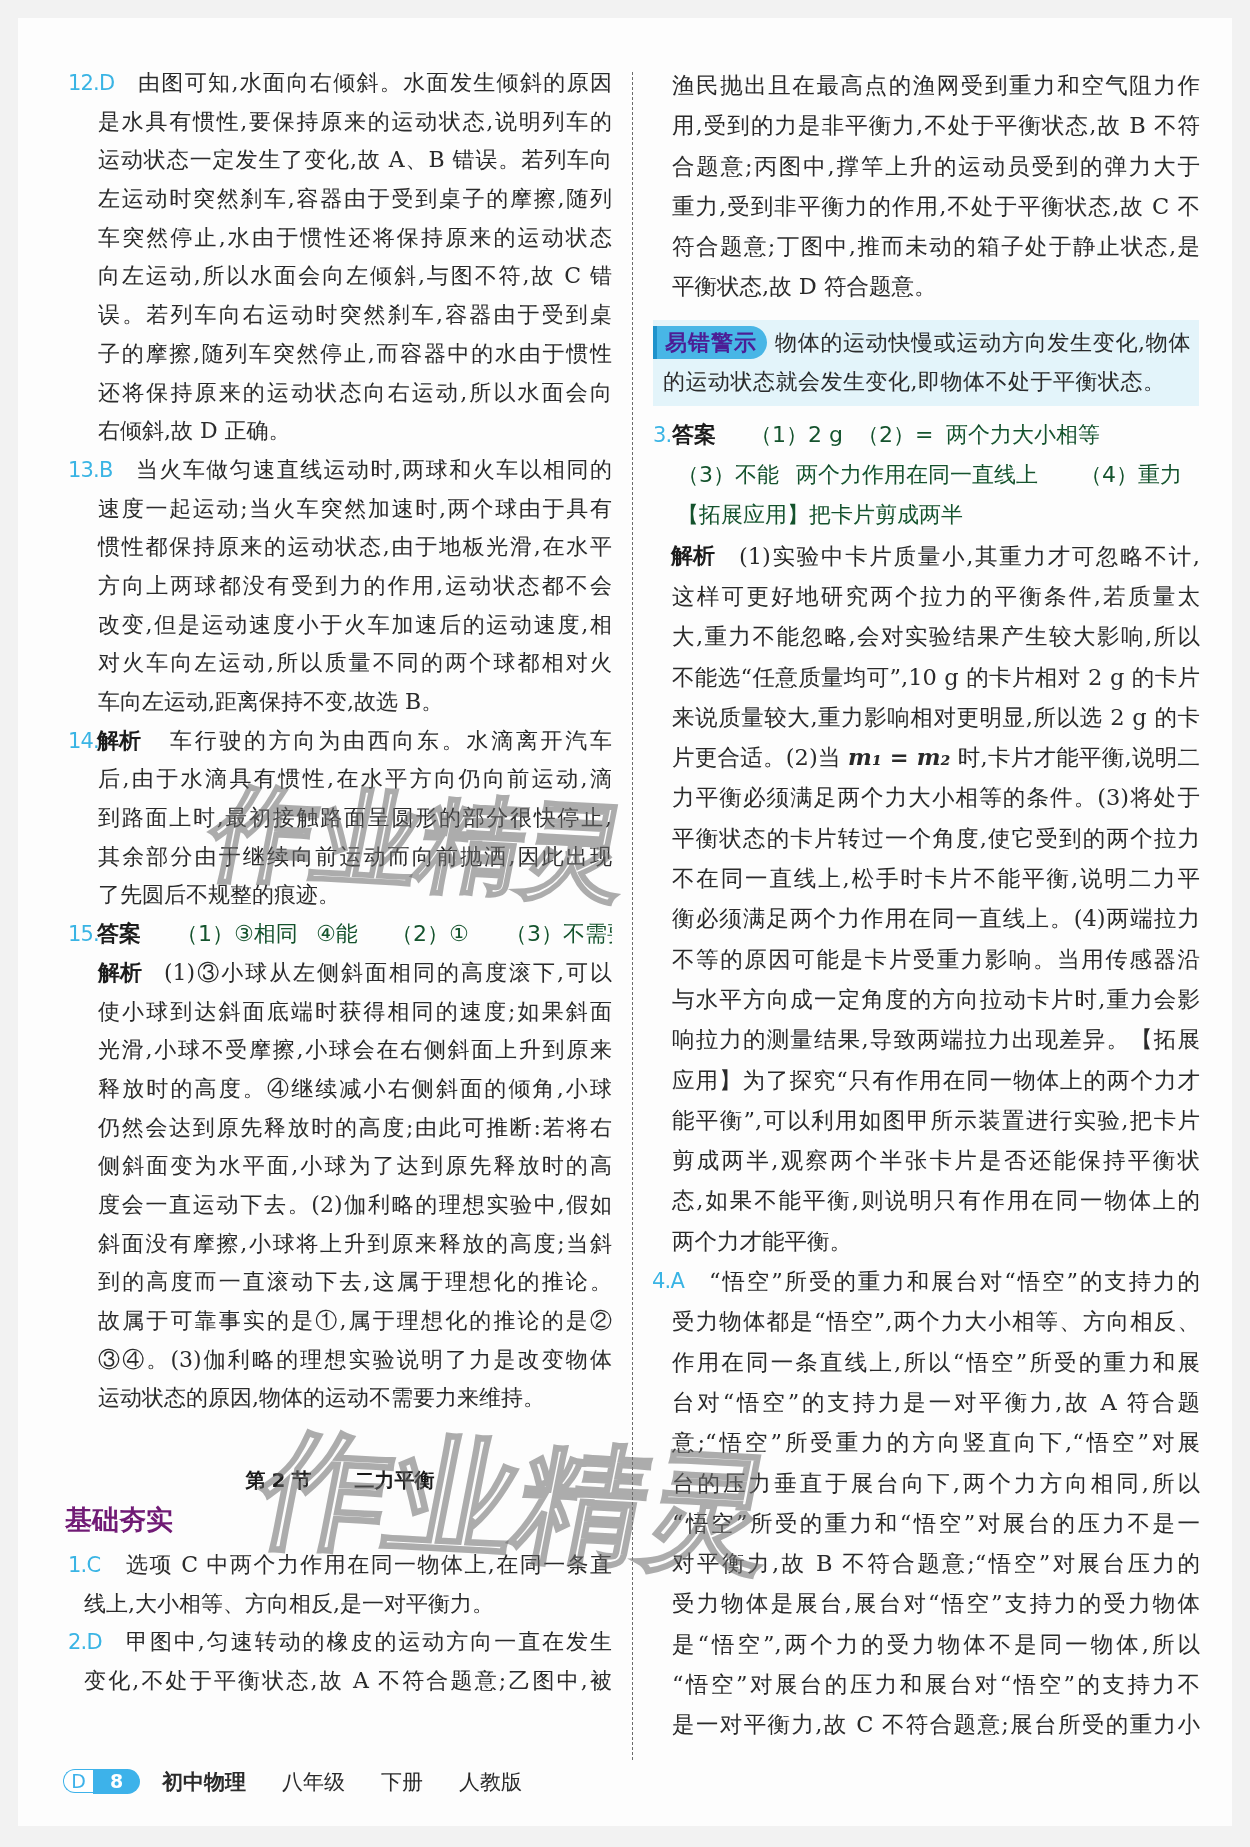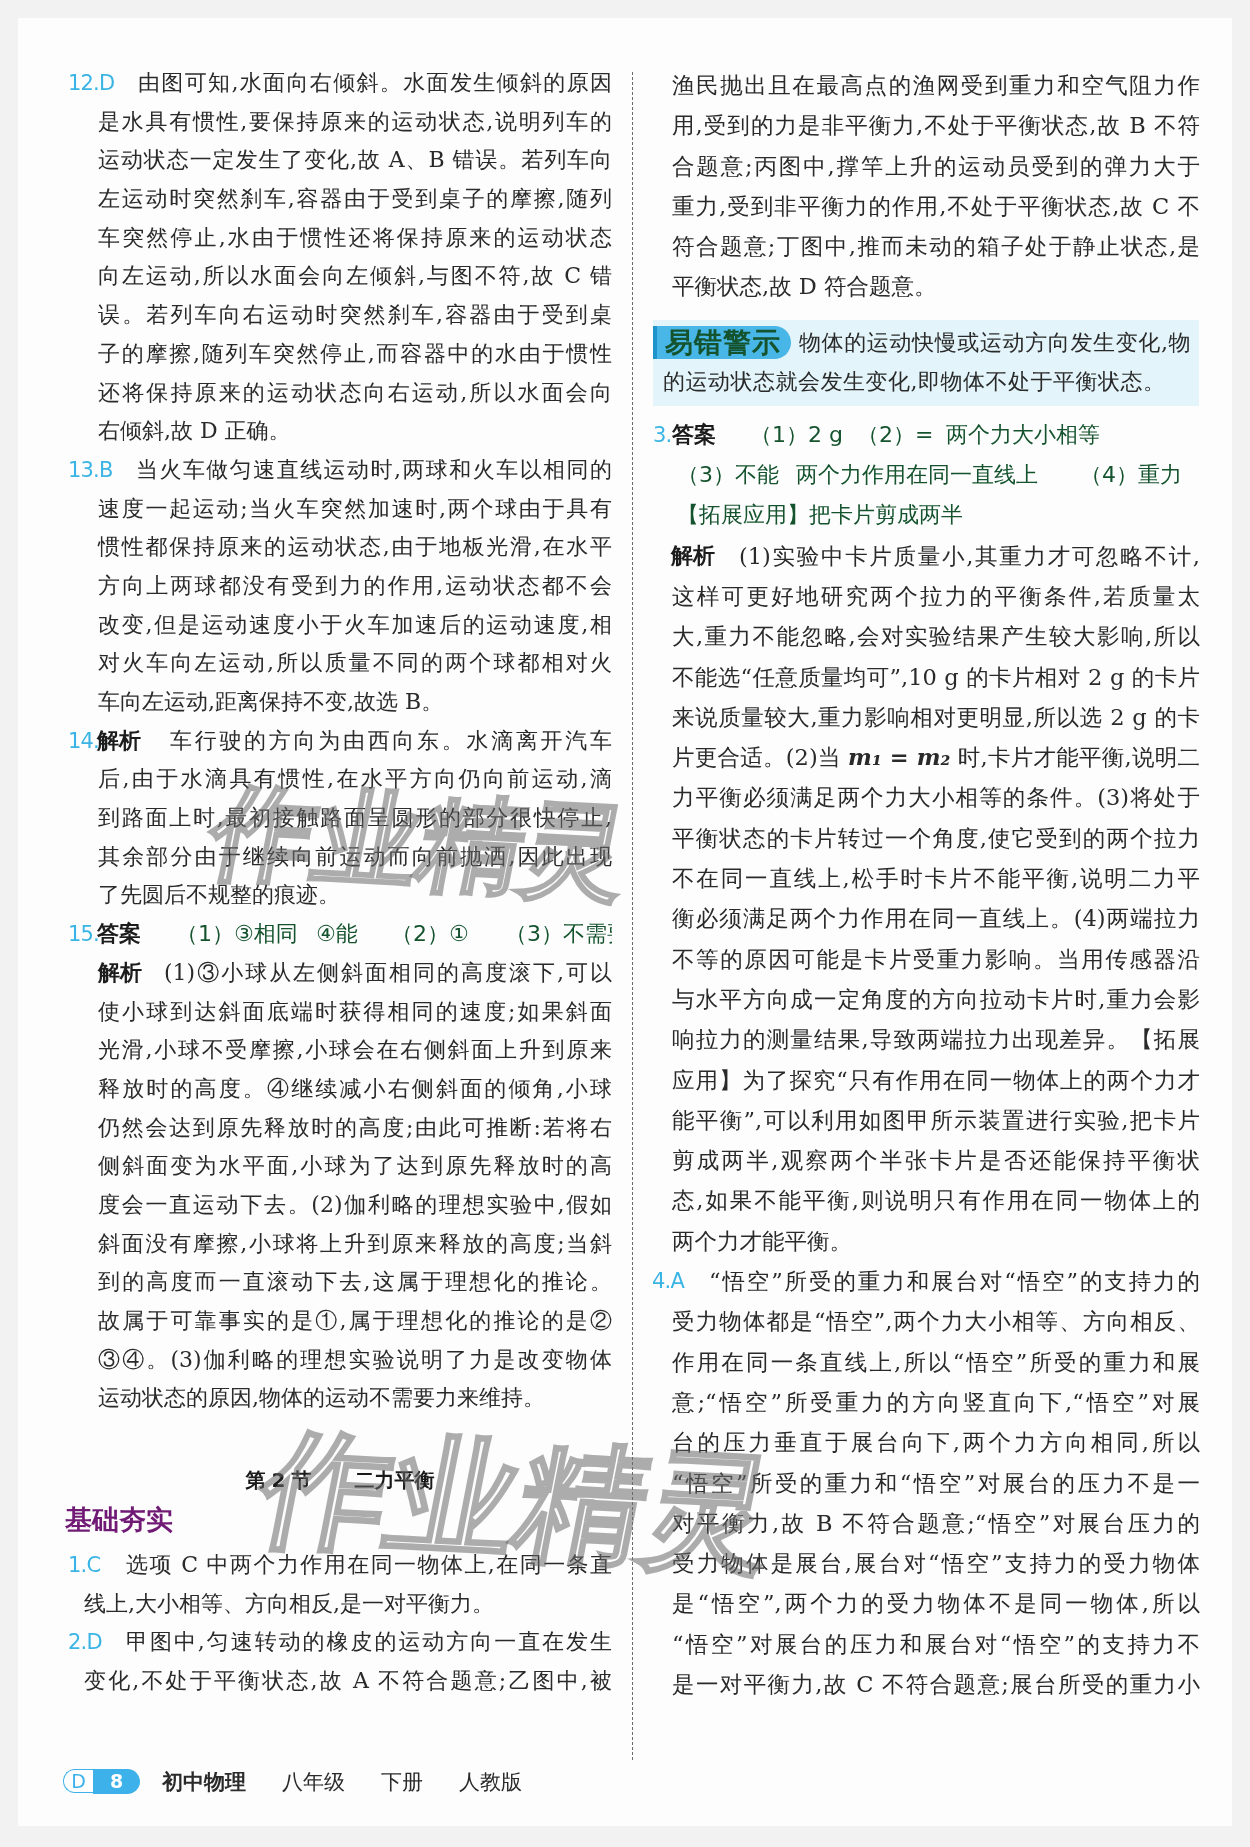--- a/index.html
+++ b/index.html
@@ -25,22 +25,22 @@
   .ans { color:#14532d; font-family:"DejaVu Sans","Liberation Sans",sans-serif; font-size:22px; }
   .math { font-style:italic; font-family:"DejaVu Serif",serif;font-weight:bold; }
   .sec-head { height:76px; display:flex; justify-content:center; align-items:flex-end; gap:37px;
     font-family:"DejaVu Sans","Liberation Sans",sans-serif; font-weight:bold; font-size:20px; color:#1a1a1a; }
   .sec-num { letter-spacing:6px; }
   .subsec { height:52px; line-height:52px; font-family:"DejaVu Sans","Liberation Sans",sans-serif;
     font-weight:bold; font-size:27px; color:#701a75; margin-left:-3px; }
   .tip { --lh:39px; margin:13px 1px 9px 1px; height:86px; box-sizing:border-box; padding:3px 8px 0 0;
     background:#e3f4fa; font-size:22px; letter-spacing:0.5px; }
   .tip-label { flex:none; align-self:center; height:33px; line-height:33px; padding:0 10px 0 8px; margin-right:8px;
-    background:#48b6e6; border-left:4px solid #1f93cc; border-radius:0 17px 17px 0; color:#14532d;
-    font-family:"DejaVu Sans","Liberation Sans",sans-serif; font-weight:bold; font-size:28px; letter-spacing:1px; }
+    background:#48b6e6; border-left:4px solid #1f93cc; border-radius:0 17px 17px 0; color:#4c1d95;
+    font-family:"DejaVu Sans","Liberation Sans",sans-serif; font-weight:bold; font-size:22px; letter-spacing:1px; }
   .tip .p10 { width:10px; }
   .divider { position:absolute; left:632px; top:72px; height:1688px; border-left:1.5px dashed #6a6a6a; }
   .footer { position:absolute; left:63px; top:1769px; height:25px; display:flex; align-items:center; }
   .badge { display:flex; height:25px; }
   .badge-l { width:29px; height:22px; line-height:22px; text-align:center; border:1.5px solid #3db2ea; border-right:none;
     border-radius:13px 0 0 13px; background:#fff; color:#3db2ea; font-family:"DejaVu Sans",sans-serif; font-size:19px; }
   .badge-r { width:47px; height:25px; line-height:25px; text-align:center; background:#3db2ea; border-radius:0 13px 13px 0;
     color:#fff; font-family:"DejaVu Sans",sans-serif; font-weight:bold; font-size:19px; }
   .foot-text { display:flex; gap:36px; margin-left:22px; font-family:"DejaVu Sans","Liberation Sans",sans-serif; font-size:21px; color:#2a2a2a; }
   .foot-text .subj { font-weight:bold; }
@@ -385,20 +385,24 @@
     <div class="ln">
         <span class="pad p20"></span>
         <span class="t">受力物体都是“悟空”,两个力大小相等、方向相反、</span>
       </div>
     <div class="ln">
         <span class="pad p20"></span>
         <span class="t">作用在同一条直线上,所以“悟空”所受的重力和展</span>
       </div>
     <div class="ln">
         <span class="pad p20"></span>
+        <span class="t">台对“悟空”的支持力是一对平衡力,故 A 符合题</span>
+      </div>
+    <div class="ln">
+        <span class="pad p20"></span>
         <span class="t">意;“悟空”所受重力的方向竖直向下,“悟空”对展</span>
       </div>
     <div class="ln">
         <span class="pad p20"></span>
         <span class="t">台的压力垂直于展台向下,两个力方向相同,所以</span>
       </div>
     <div class="ln">
         <span class="pad p20"></span>
         <span class="t">“悟空”所受的重力和“悟空”对展台的压力不是一</span>
       </div>

